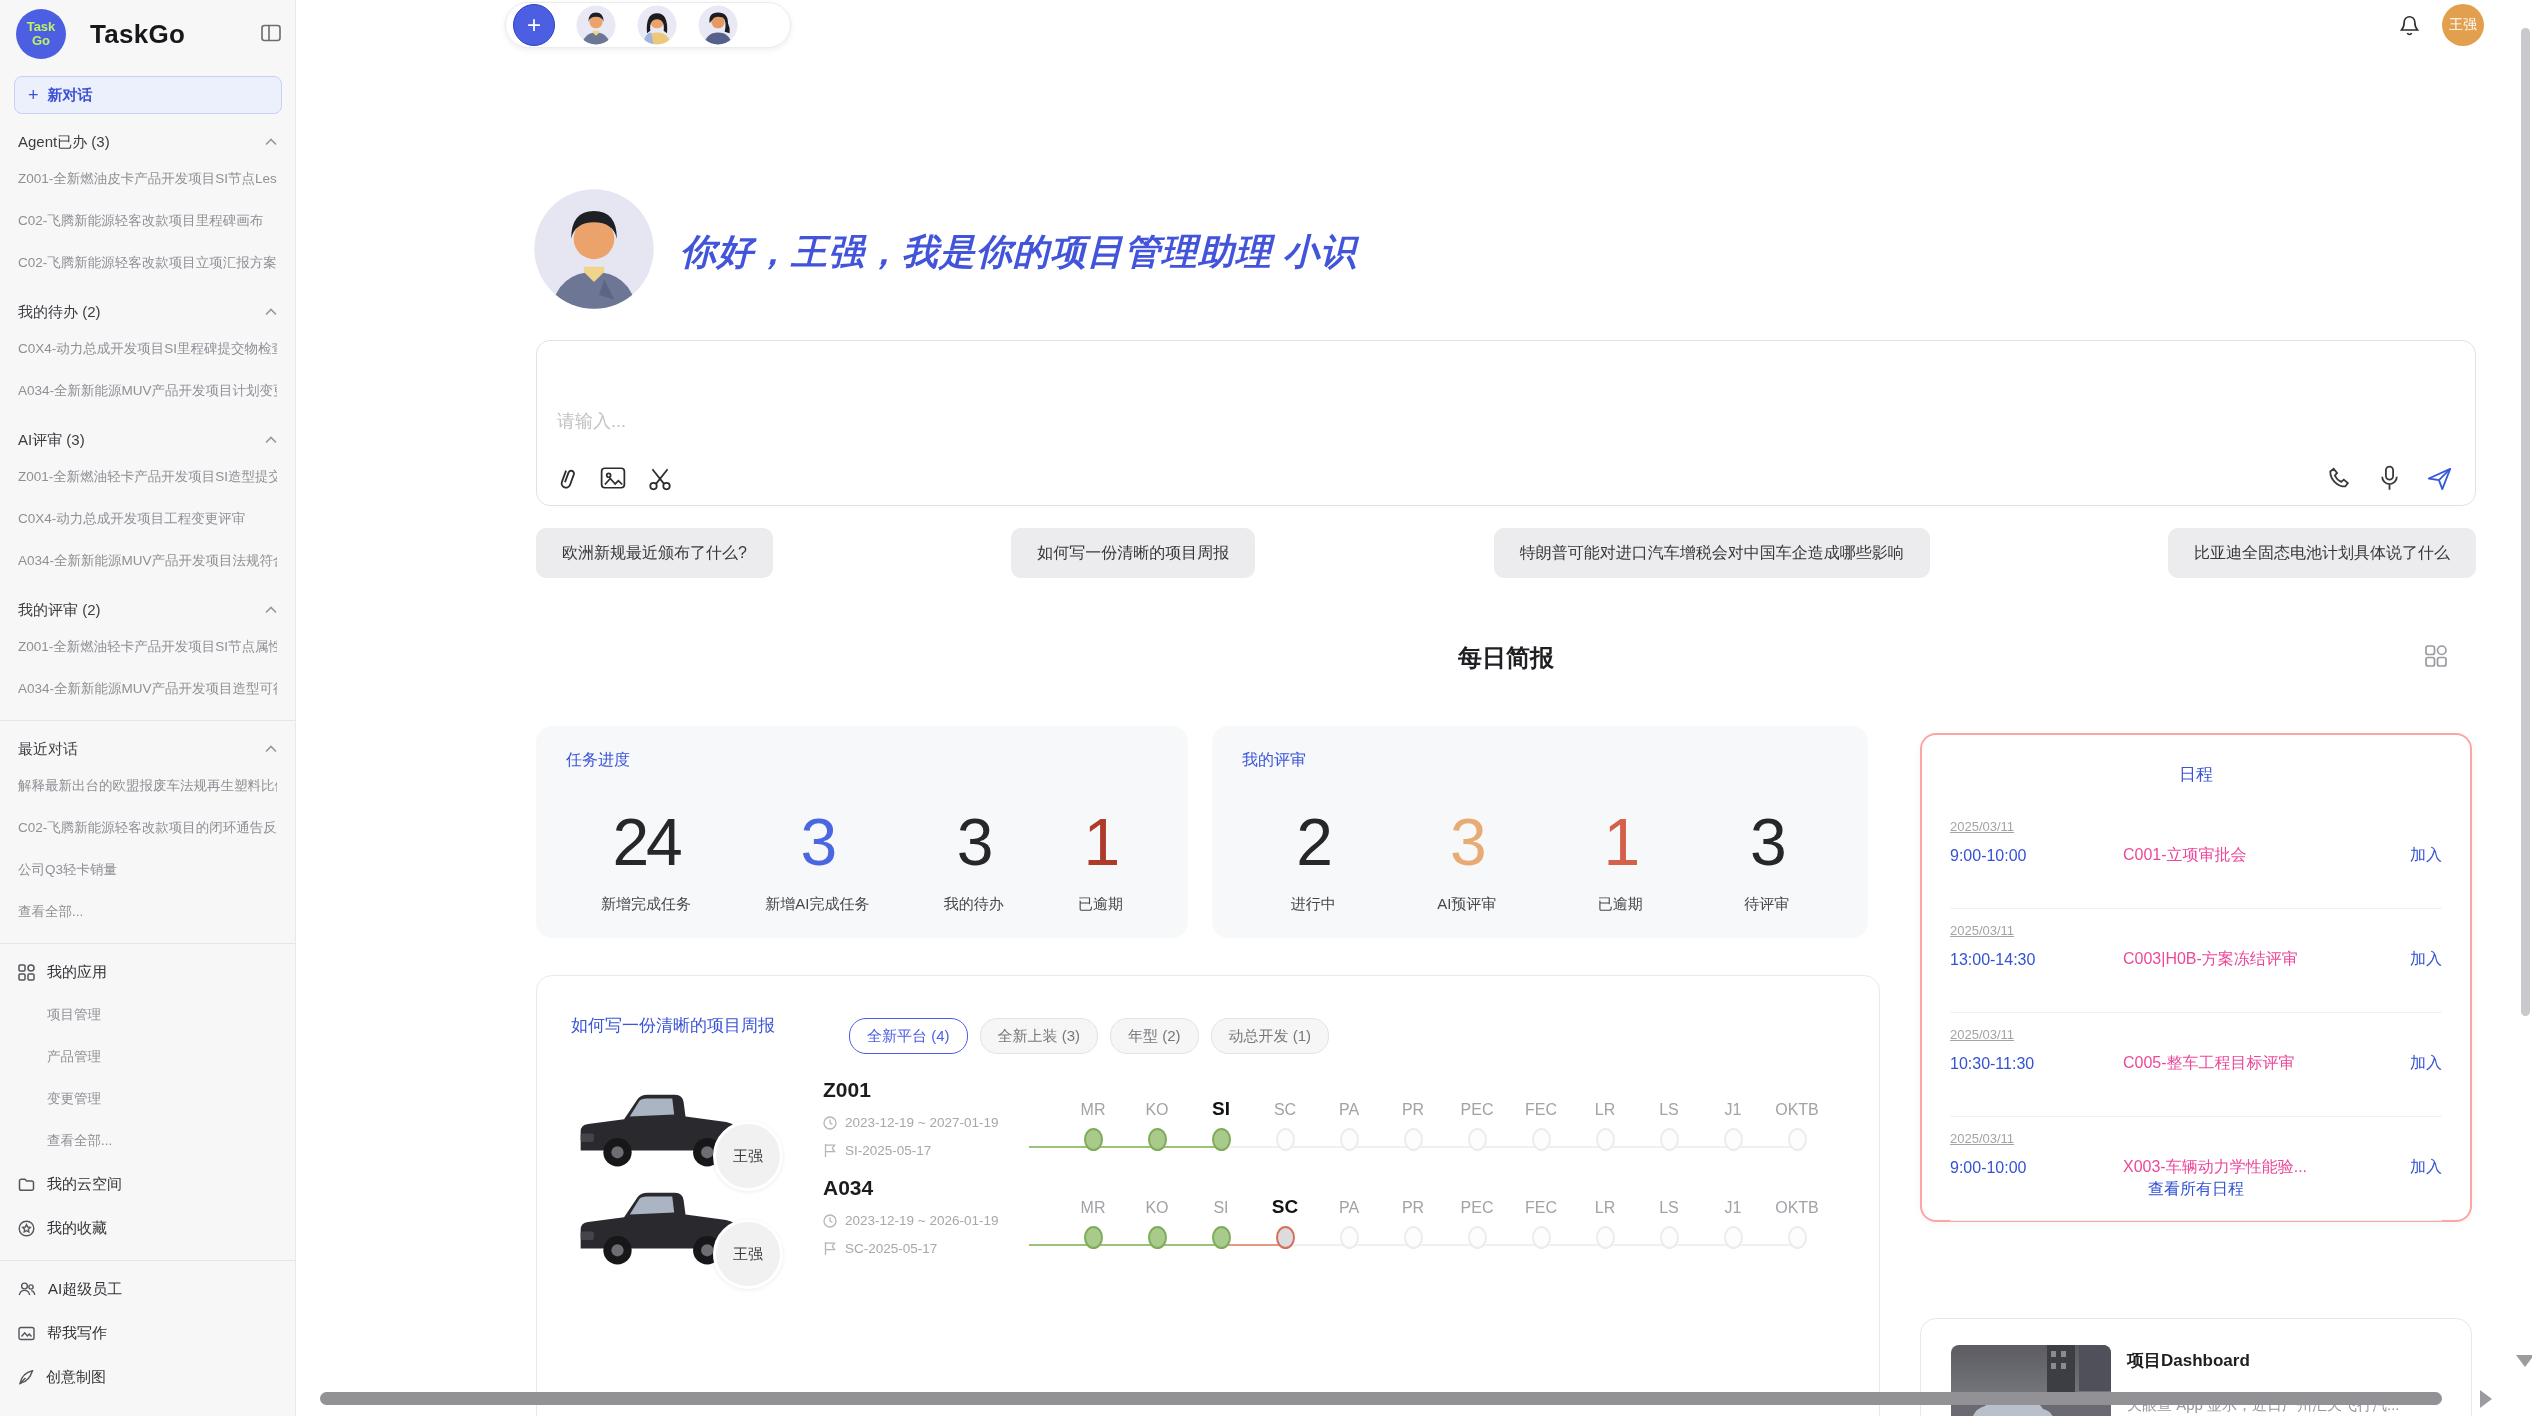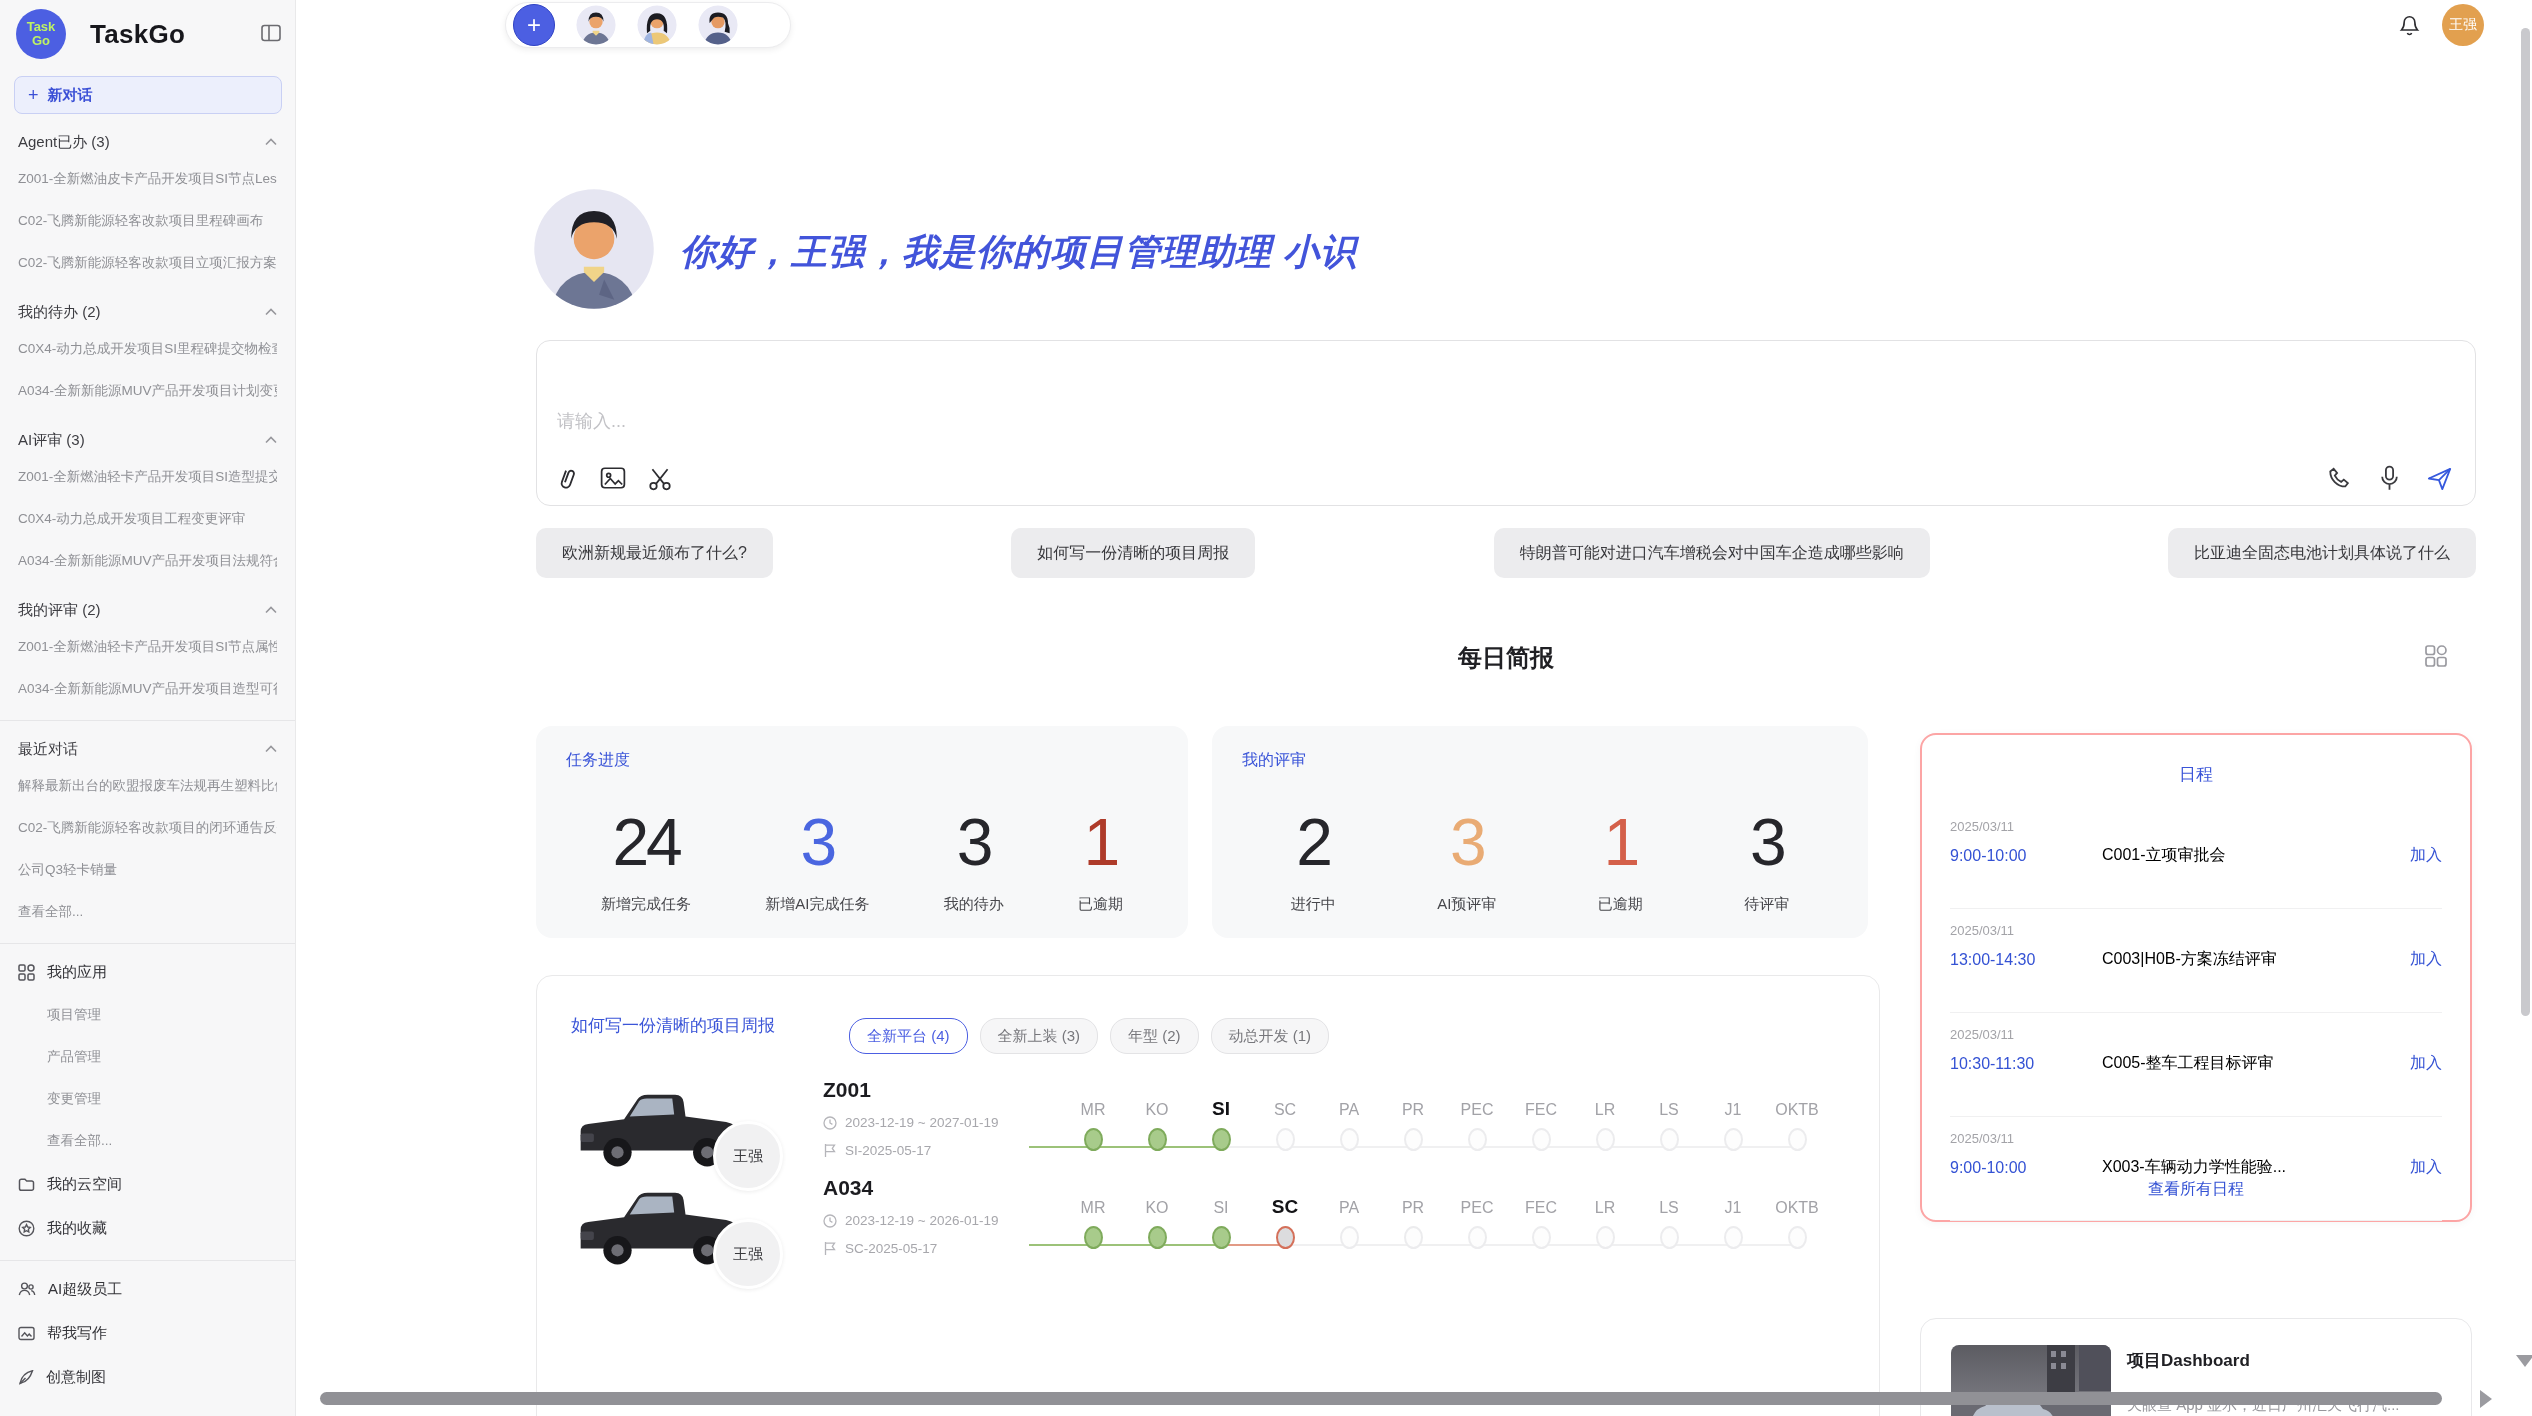--- a/index.html
+++ b/index.html
@@ -52,24 +52,24 @@
   .sc-stats{position:absolute;left:0;right:0;top:58px;bottom:0;display:flex;justify-content:space-around;align-items:center;padding:0 28px;}
   .stat{display:flex;flex-direction:column;align-items:center;}
   .stat .num{font-size:66px;font-weight:500;letter-spacing:-3px;line-height:1;}
   .stat .lab{margin-top:20px;font-size:15px;color:#47474c;}
   .c-dark{color:#26262b}.c-blue{color:#4a66e0}.c-red{color:#ae3b2a}.c-orange{color:#e9ab74}.c-salmon{color:#d4604a}
   
   .sched{position:absolute;left:1920px;top:733px;width:552px;height:489px;background:#fff;border:2px solid #fca5a5;border-radius:16px;box-shadow:0 2px 8px rgba(0,0,0,.04);box-sizing:border-box;}
   .sched-title{position:absolute;top:28px;left:0;right:0;text-align:center;font-size:17px;color:#3b55d8;font-weight:500;}
   .sched-list{position:absolute;top:70px;left:28px;right:28px;}
   .sched-item{height:104px;border-bottom:1px solid #f0f0f1;padding-top:14px;box-sizing:border-box;}
-  .si-date{font-size:13px;color:#a3a3a8;margin-bottom:11px;}
+  .si-date{font-size:13px;color:#a3a3a8;margin-bottom:11px;text-decoration:underline;}
   .si-row{display:grid;grid-template-columns:152px 1fr auto;align-items:center;}
   .si-time{font-size:16px;color:#3452d4;font-weight:500;}
-  .si-name{font-size:16px;color:#000000;}
+  .si-name{font-size:16px;color:#ec4899;margin-left:21px;}
   .si-join{font-size:16px;color:#3452d4;cursor:pointer;}
   .sched-all{position:absolute;bottom:20px;left:0;right:0;text-align:center;font-size:16px;color:#3452d4;cursor:pointer;}
   
   .dash{position:absolute;left:536px;top:975px;width:1344px;height:470px;background:#fff;border:1px solid #e9e9ea;border-radius:16px;box-sizing:border-box;}
   .dash-title{position:absolute;left:34px;top:38px;font-size:17px;color:#3b55d8;font-weight:500;}
   .dash-tabs{position:absolute;left:312px;top:42px;display:flex;gap:12px;}
   .dtab{height:34px;border-radius:17px;padding:0 17px;font-size:15px;display:flex;align-items:center;cursor:pointer;background:#f6f6f7;border:1px solid #e3e3e5;color:#77777c;}
   .dtab.active{background:#fff;border:1.5px solid #4c5fe2;color:#4c5fe2;}
   .proj{position:absolute;left:0;right:0;height:130px;}
   .p1{top:90px}.p2{top:188px}

